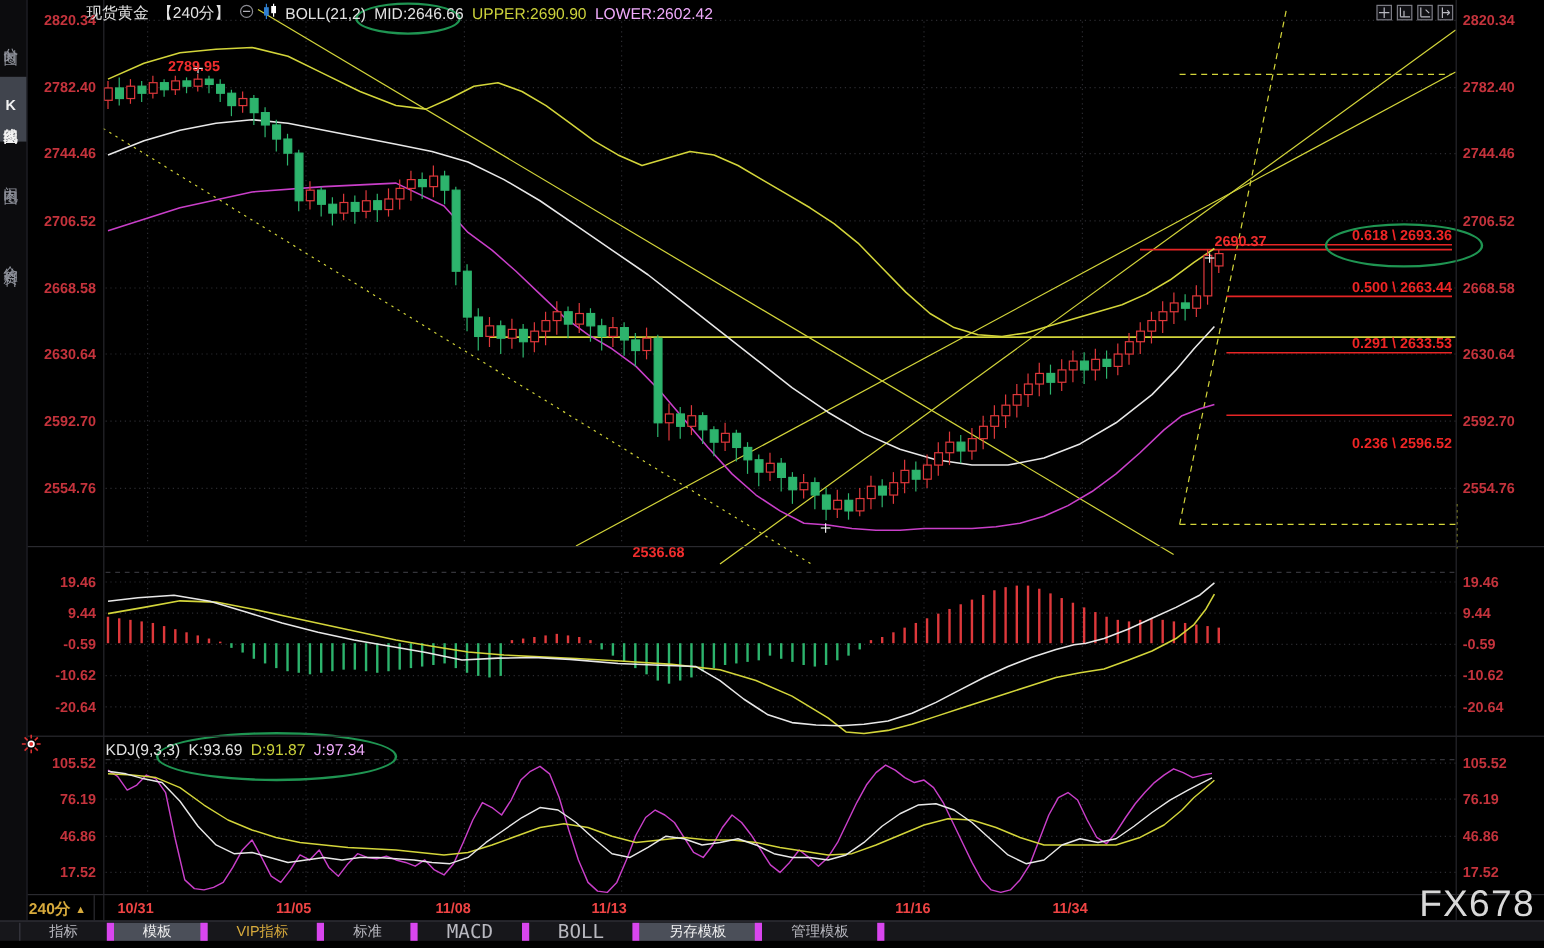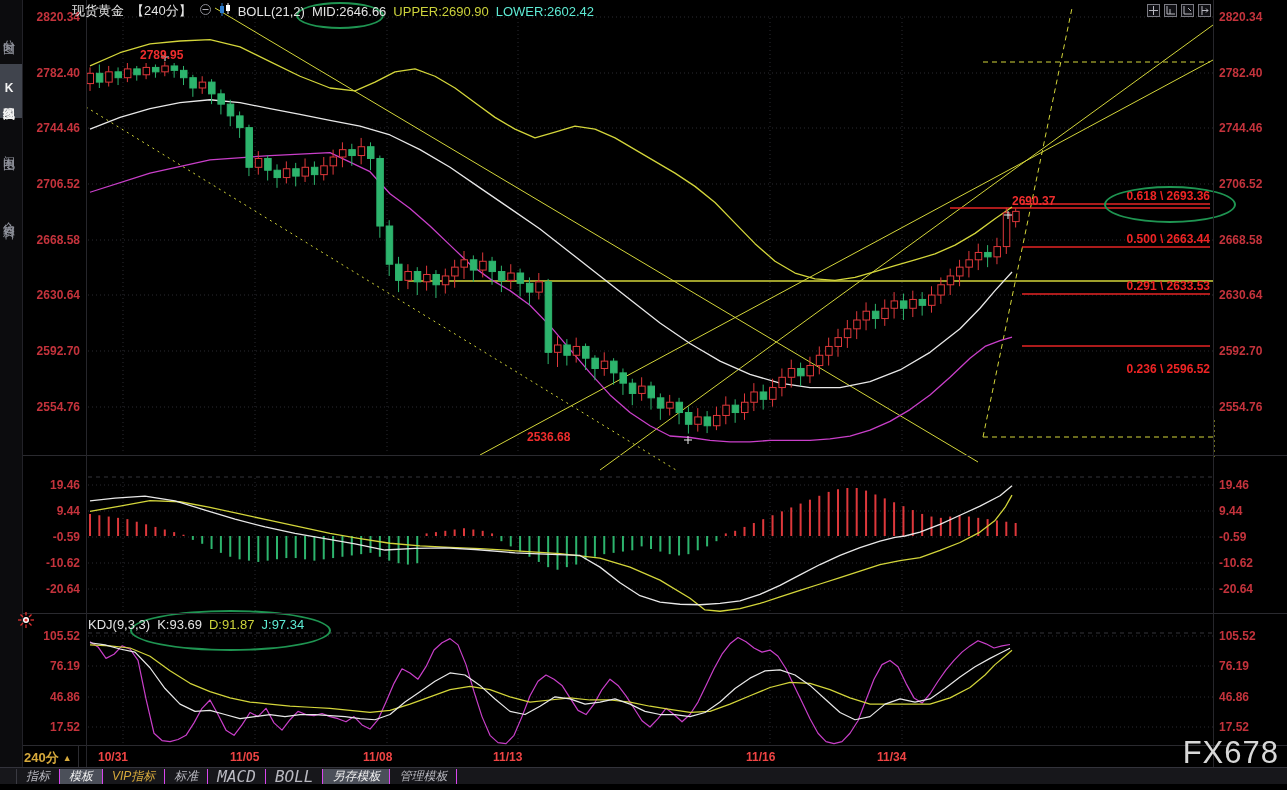--- a/index.html
+++ b/index.html
@@ -16,30 +16,30 @@
   .e1{left:296px;top:2px;width:84px;height:23px;}
   .e2{left:1104px;top:186px;width:128px;height:33px;}
   .e3{left:130px;top:610px;width:197px;height:37px;}
   .hsep{position:absolute;left:0;width:1287px;height:1px;background:#2a2a2f;}
   .vsep{position:absolute;top:0;width:1px;height:767px;background:#26262b;}
   #sidebar{position:absolute;left:0;top:0;width:22px;height:767px;background:#0c0c0e;border-right:1px solid #222228;}
   .side-item{position:absolute;left:0;width:22px;writing-mode:vertical-lr;text-orientation:upright;
              letter-spacing:2px;font-size:12px;color:#8f929b;text-align:center;cursor:pointer;}
   .side-item.sel{background:#40444d;color:#f2f2f2;font-weight:bold;}
   .pane-header{position:absolute;height:16px;display:flex;align-items:center;gap:7px;font-size:13px;white-space:nowrap;}
-  .w{color:#e3e3e3;} .y{color:#ccd23b;} .m{color:#5eead4;}
+  .w{color:#e3e3e3;} .y{color:#ccd23b;} .m{color:#f0abfc;}
   .top-icons{position:absolute;left:1147px;top:4px;display:flex;gap:4px;}
   .mini-icon{width:13px;height:13px;border:1px solid #7a7a82;box-sizing:border-box;
              display:flex;align-items:center;justify-content:center;background:#101014;cursor:pointer;}
   .period{position:absolute;left:24px;top:749px;font-size:13px;font-weight:bold;color:#d7aa3c;cursor:pointer;}
   .period .arr{font-size:9px;vertical-align:1px;margin-left:4px;}
   .toolbar{position:absolute;left:0;top:767px;width:1287px;height:17px;background:#17171b;
            border-top:1px solid #33333b;display:flex;align-items:center;padding-left:16px;box-sizing:border-box;}
-  .tab{font-size:12px;color:#b9b9c0;padding:0 9px;height:15px;line-height:15px;
-       border-right:1px solid #d946ef;cursor:pointer;font-style:italic;}
+  .tab{font-size:12px;color:#b9b9c0;padding:0 24px;height:15px;line-height:15px;
+       border-right:6px solid #d946ef;cursor:pointer;}
   .tab:first-child{border-left:1px solid #3a3a42;}
   .tab.sel{background:#4b4f59;color:#f0f0f0;}
   .tab.gold{color:#d7aa3c;}
   .tab.mono{font-family:"DejaVu Sans Mono","Liberation Mono",monospace;font-size:16px;}
   #watermark{position:absolute;right:8px;top:735px;font-size:31px;color:#d8d8d8;letter-spacing:1px;}
   .cellv{position:absolute;top:746px;width:1px;height:21px;background:#2c2c31;}
 </style>
 </head>
 <body>
 
@@ -460,21 +460,21 @@
       <div class="axis-label" style="left: 1219px; top: 659px;">76.19</div>
       <div class="axis-label axis-left" style="left: 28px; top: 690px;">46.86</div>
       <div class="axis-label" style="left: 1219px; top: 690px;">46.86</div>
       <div class="axis-label axis-left" style="left: 28px; top: 720px;">17.52</div>
       <div class="axis-label" style="left: 1219px; top: 720px;">17.52</div>
       <div class="fib-label" style="top: 189px;">0.618 \ 2693.36</div>
       <div class="fib-label" style="top: 232px;">0.500 \ 2663.44</div>
       <div class="fib-label" style="top: 279px;">0.291 \ 2633.53</div>
       <div class="fib-label" style="top: 330px; margin-top: 32px;">0.236 \ 2596.52</div>
       <div class="anno" style="left: 140px; top: 48px;">2789.95</div>
-      <div class="anno" style="left: 527px; top: 430px;">2536.68</div>
+      <div class="anno" style="left: 527px; top: 453px;">2536.68</div>
       <div class="anno" style="left: 1012px; top: 194px;">2690.37</div>
       <div class="date-label" style="left: 98px;">10/31</div>
       <div class="date-label" style="left: 230px;">11/05</div>
       <div class="date-label" style="left: 363px;">11/08</div>
       <div class="date-label" style="left: 493px; text-align: center;">11/13</div>
       <div class="date-label" style="left: 746px;">11/16</div>
       <div class="date-label" style="left: 877px;">11/34</div>
     </div>
 
   <div class="gellipse e1"></div>

